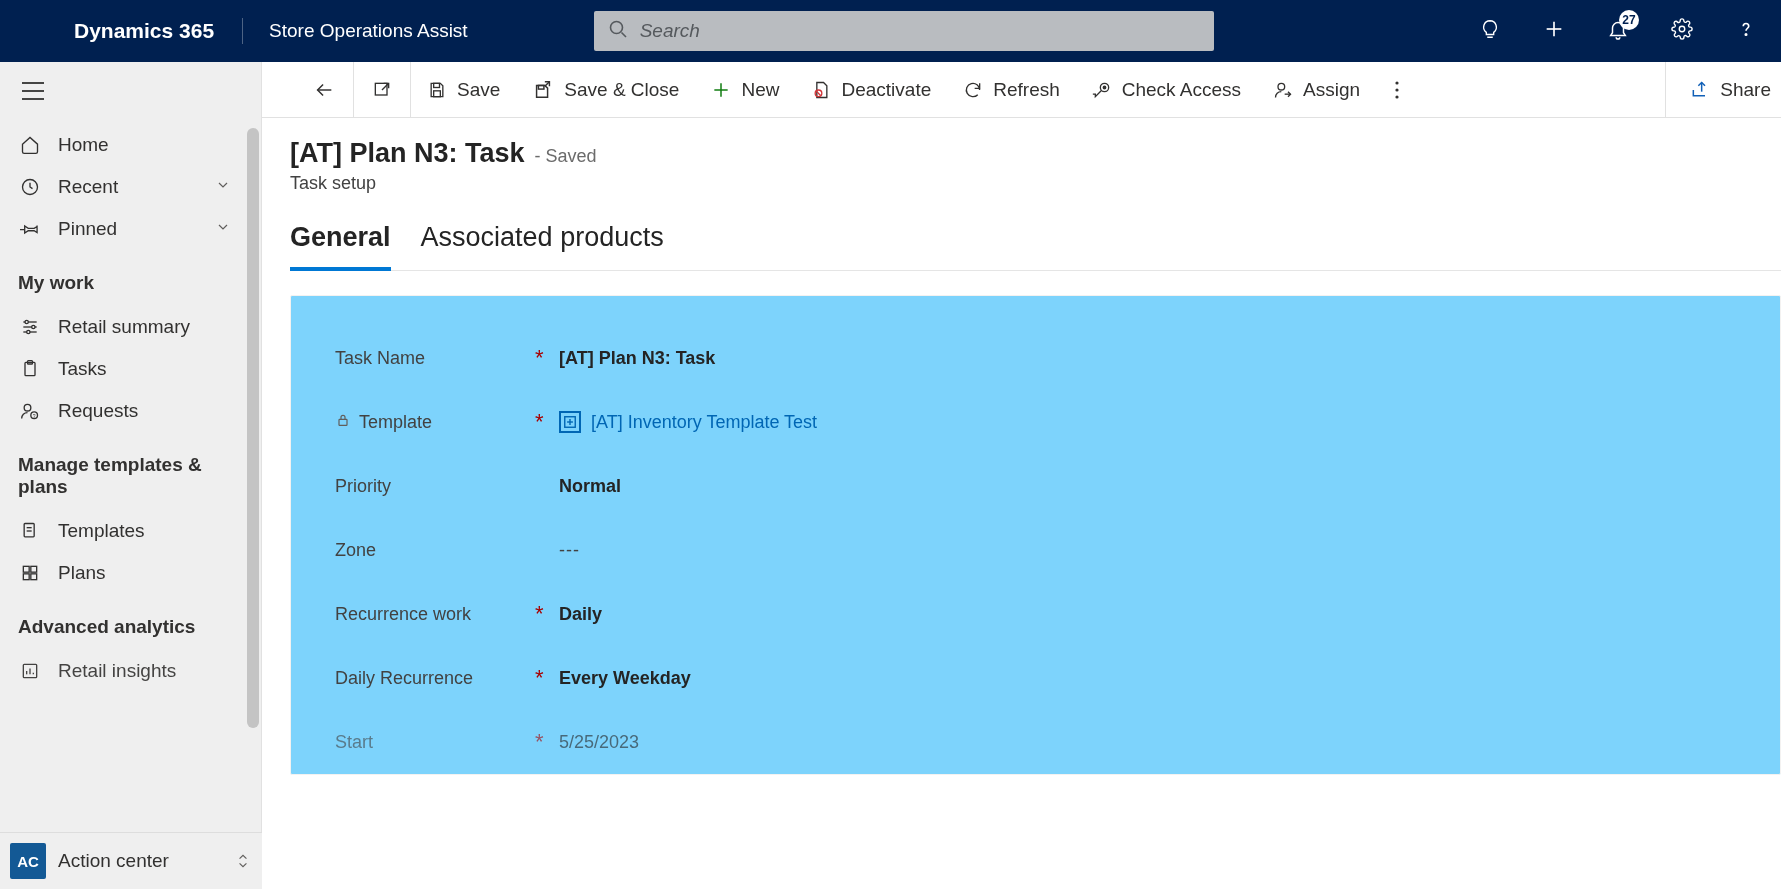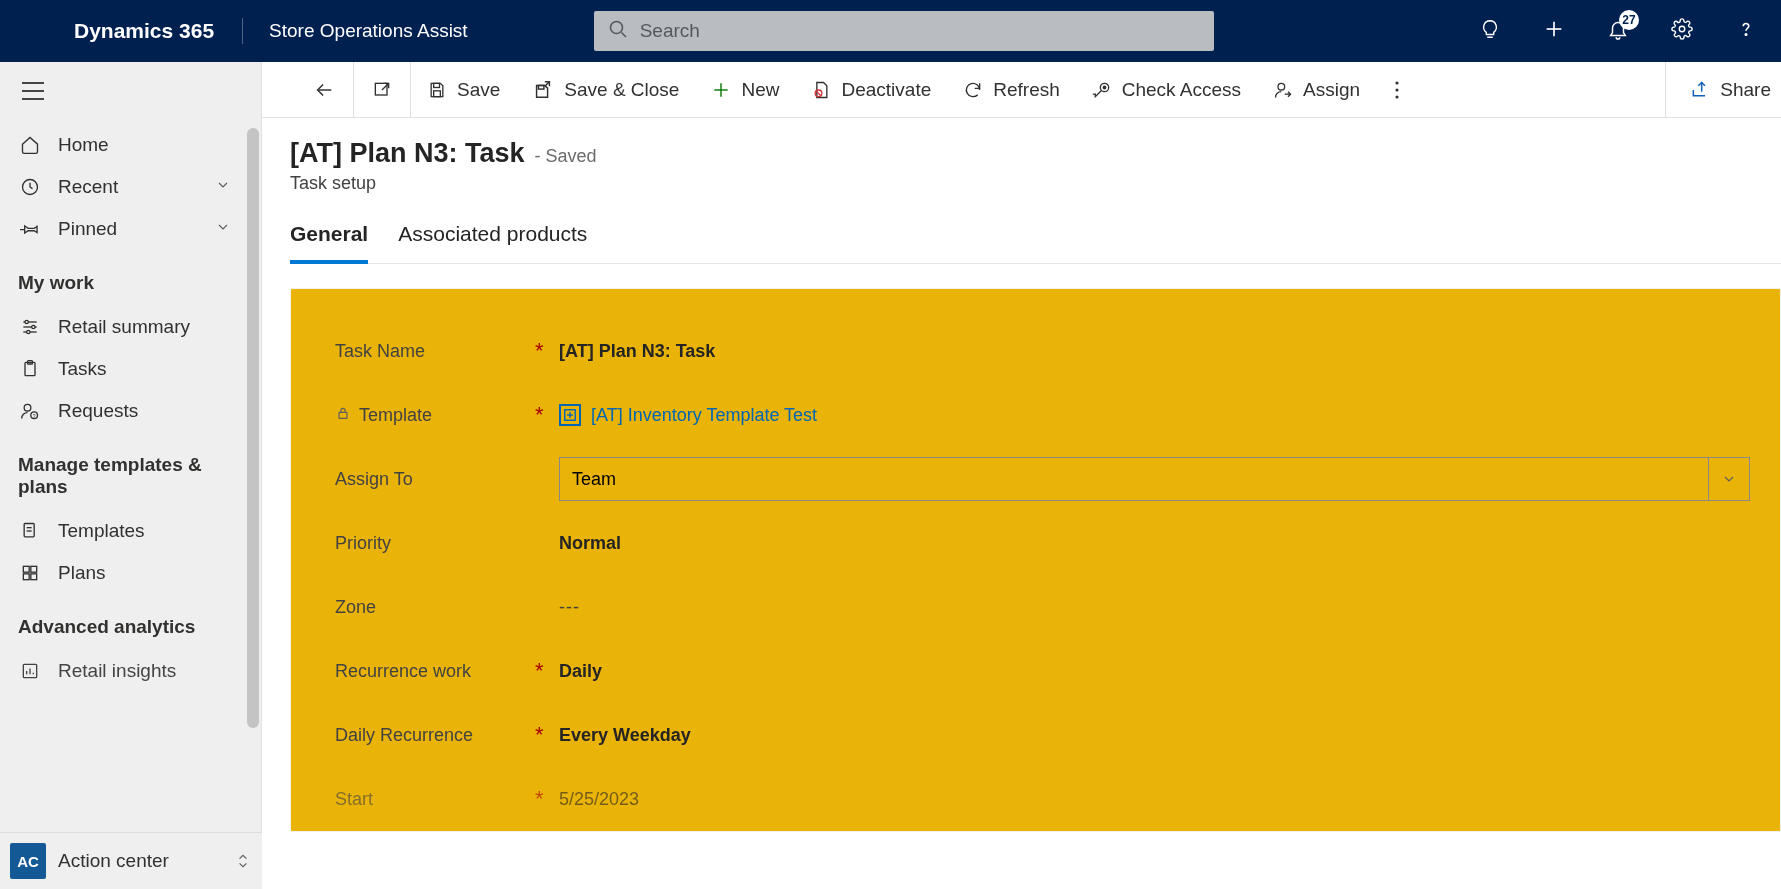--- a/index.html
+++ b/index.html
@@ -3,21 +3,21 @@
 <meta charset="utf-8">
 <style>
   * { box-sizing: border-box; margin: 0; padding: 0; }
   body { font-family: "Segoe UI", Arial, sans-serif; background: #fff; overflow: hidden; width: 1781px; height: 889px; position: relative; }
 
   
   .top-header { background: #002050; color: #fff; height: 62px; display: flex; align-items: center; padding: 0 7px 0 0; position: relative; }
   .brand { font-size: 21px; font-weight: 600; padding: 0 28px 0 74px; }
   .vdiv { width: 1px; height: 26px; background: rgba(255,255,255,0.3); }
   .app-name { font-size: 19px; padding: 0 26px; }
-  .search-box { background: #b9bcc0; height: 40px; width: 620px; display: flex; align-items: center; padding: 0 14px; border-radius: 2px; margin-left: 100px; }
+  .search-box { background: #b9bcc0; height: 40px; width: 620px; display: flex; align-items: center; padding: 0 14px; border-radius: 2px; margin-left: 100px; font-style: italic; }
   .search-box svg { margin-right: 12px; }
   .search-text { color: #55595d; font-size: 19px; }
   .top-right-icons { position: absolute; right: 0; top: 0; height: 62px; display: flex; align-items: center; gap: 42px; padding-right: 24px; }
   .top-icon { position: relative; cursor: pointer; }
   .badge { position: absolute; top: -8px; right: -10px; background: #fff; color: #002050; border-radius: 50%; min-width: 20px; height: 20px; font-size: 12px; font-weight: 700; display: flex; align-items: center; justify-content: center; padding: 0 2px; }
 
   
   .left-nav { position: absolute; top: 62px; left: 0; width: 262px; height: 827px; background: #efefef; border-right: 1px solid #e1e1e1; }
   .left-scroll-track { position:absolute; top:66px; right:2px; width:12px; height:600px; background:#c4c4c4; border-radius:6px;}
   .hamburger { padding: 20px 22px; }
@@ -40,25 +40,25 @@
   .cmd-btn.narrow { padding: 0 18px; }
   .share-btn { position: absolute; right: 0; top: 0; height: 56px; display: flex; align-items: center; gap: 10px; padding: 0 10px 0 24px; border-left: 1px solid #e1e1e1; }
 
   
   .main { position: absolute; top: 118px; left: 262px; right: 0; bottom: 0; padding: 20px 0 12px 28px; }
   .page-title-row { display:flex; align-items:baseline; gap:10px; }
   .page-title { font-size: 27px; font-weight: 600; color: #242424; }
   .save-status { font-size: 18px; color: #6b6b6b; }
   .subtitle { font-size: 18px; color: #424242; margin-top: 4px; }
 
-  .tabs { display: flex; gap: 30px; margin-top: 28px; font-size: 21px; border-bottom: 1px solid #e5e5e5; }
+  .tabs { display: flex; gap: 30px; margin-top: 28px; font-size: 27px; border-bottom: 1px solid #e5e5e5; }
   .tab { padding: 0 0 14px 0; cursor: pointer; color: #242424; }
   .tab.active { font-weight: 600; border-bottom: 4px solid #0078d4; margin-bottom: -1px; }
 
-  .form-area { margin-top: 24px; background:#eab308; border:1px solid #f3f2f1; border-radius:2px; padding-top:30px; padding-left:44px; padding-right:30px;}
+  .form-area { margin-top: 24px; background:#7dd3fc; border:1px solid #f3f2f1; border-radius:2px; padding-top:30px; padding-left:44px; padding-right:30px;}
   .form-row { display: flex; align-items: center; min-height: 64px; }
   .form-label-cell { width: 200px; display: flex; align-items: center; gap: 8px; font-size: 18px; color: #424242; }
   .req-cell { width: 24px; color: #a80000; font-size: 22px; text-align: left; }
   .form-value { font-size: 18px; color: #242424; font-weight: 600; }
   .form-value.dimmed { color:#424242; font-weight:400; letter-spacing:1px;}
   .link-val { color: #0066b4; display: flex; align-items: center; gap: 10px; font-weight: 400; justify-content: flex-end; }
   .link-icon { width:22px; height:22px; border:2px solid #0066b4; display:inline-flex; align-items:center; justify-content:center; color:#0066b4;}
   .select-box { border: 1px solid #8a8886; height: 44px; flex: 1; display: flex; align-items: center; justify-content: space-between; padding: 0 12px; font-size: 18px; }
   .select-chev-wrap { border-left:1px solid #8a8886; height:100%; display:flex; align-items:center; padding-left:12px;}
 
@@ -364,34 +364,20 @@
             <svg width="14" height="14" viewBox="0 0 24 24" fill="none" stroke="#0066b4" stroke-width="2.4">
               <rect x="3" y="3" width="18" height="18"></rect>
               <line x1="12" y1="7" x2="12" y2="17"></line>
               <line x1="7" y1="12" x2="17" y2="12"></line>
             </svg>
           </span>
         <span>[AT] Inventory Template Test</span>
       </div>
     </div>
 
-    <div class="form-row">
-      <div class="form-label-cell">
-          <span>Assign To</span>
-        </div>
-      <div class="req-cell"></div>
-      <div class="select-box">
-        <span>Team</span>
-        <span class="select-chev-wrap">
-            <svg width="16" height="16" viewBox="0 0 24 24" fill="none" stroke="#605e5c" stroke-width="1.8">
-              <polyline points="6 9 12 15 18 9"></polyline>
-            </svg>
-          </span>
-      </div>
-    </div>
 
     <div class="form-row">
       <div class="form-label-cell">
           <span>Priority</span>
         </div>
       <div class="req-cell"></div>
       <div class="form-value">Normal</div>
     </div>
 
     <div class="form-row">

